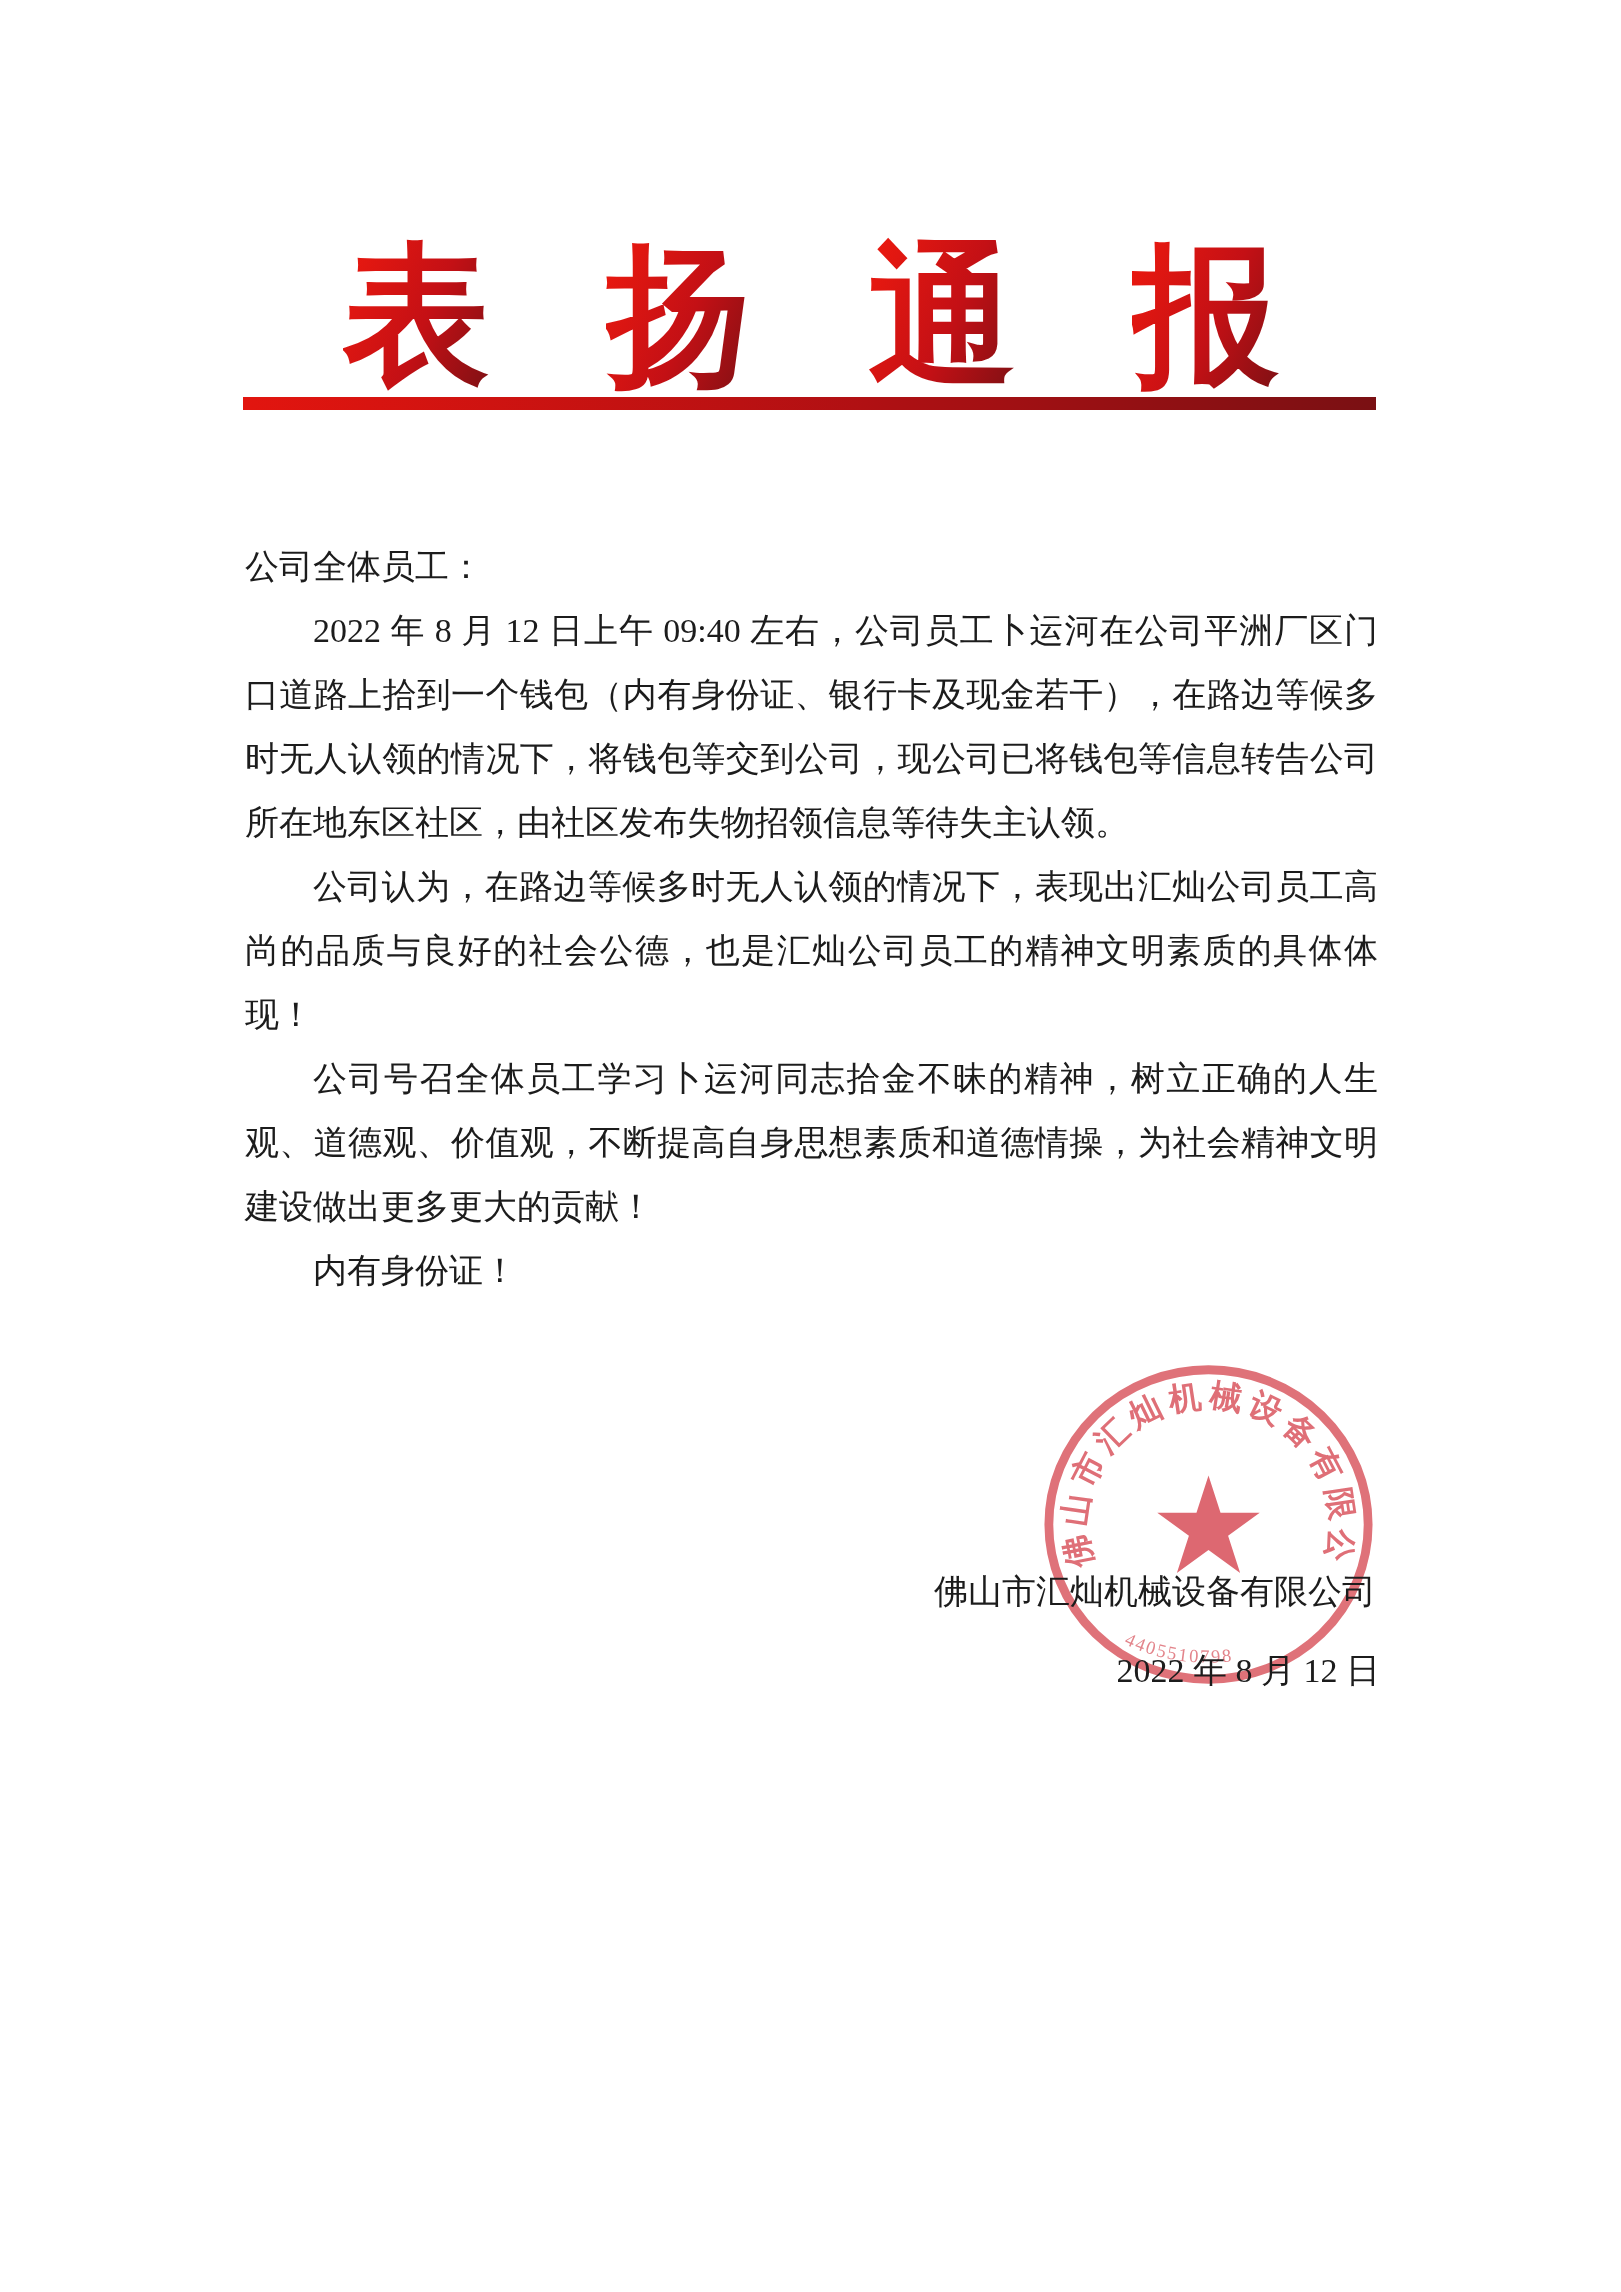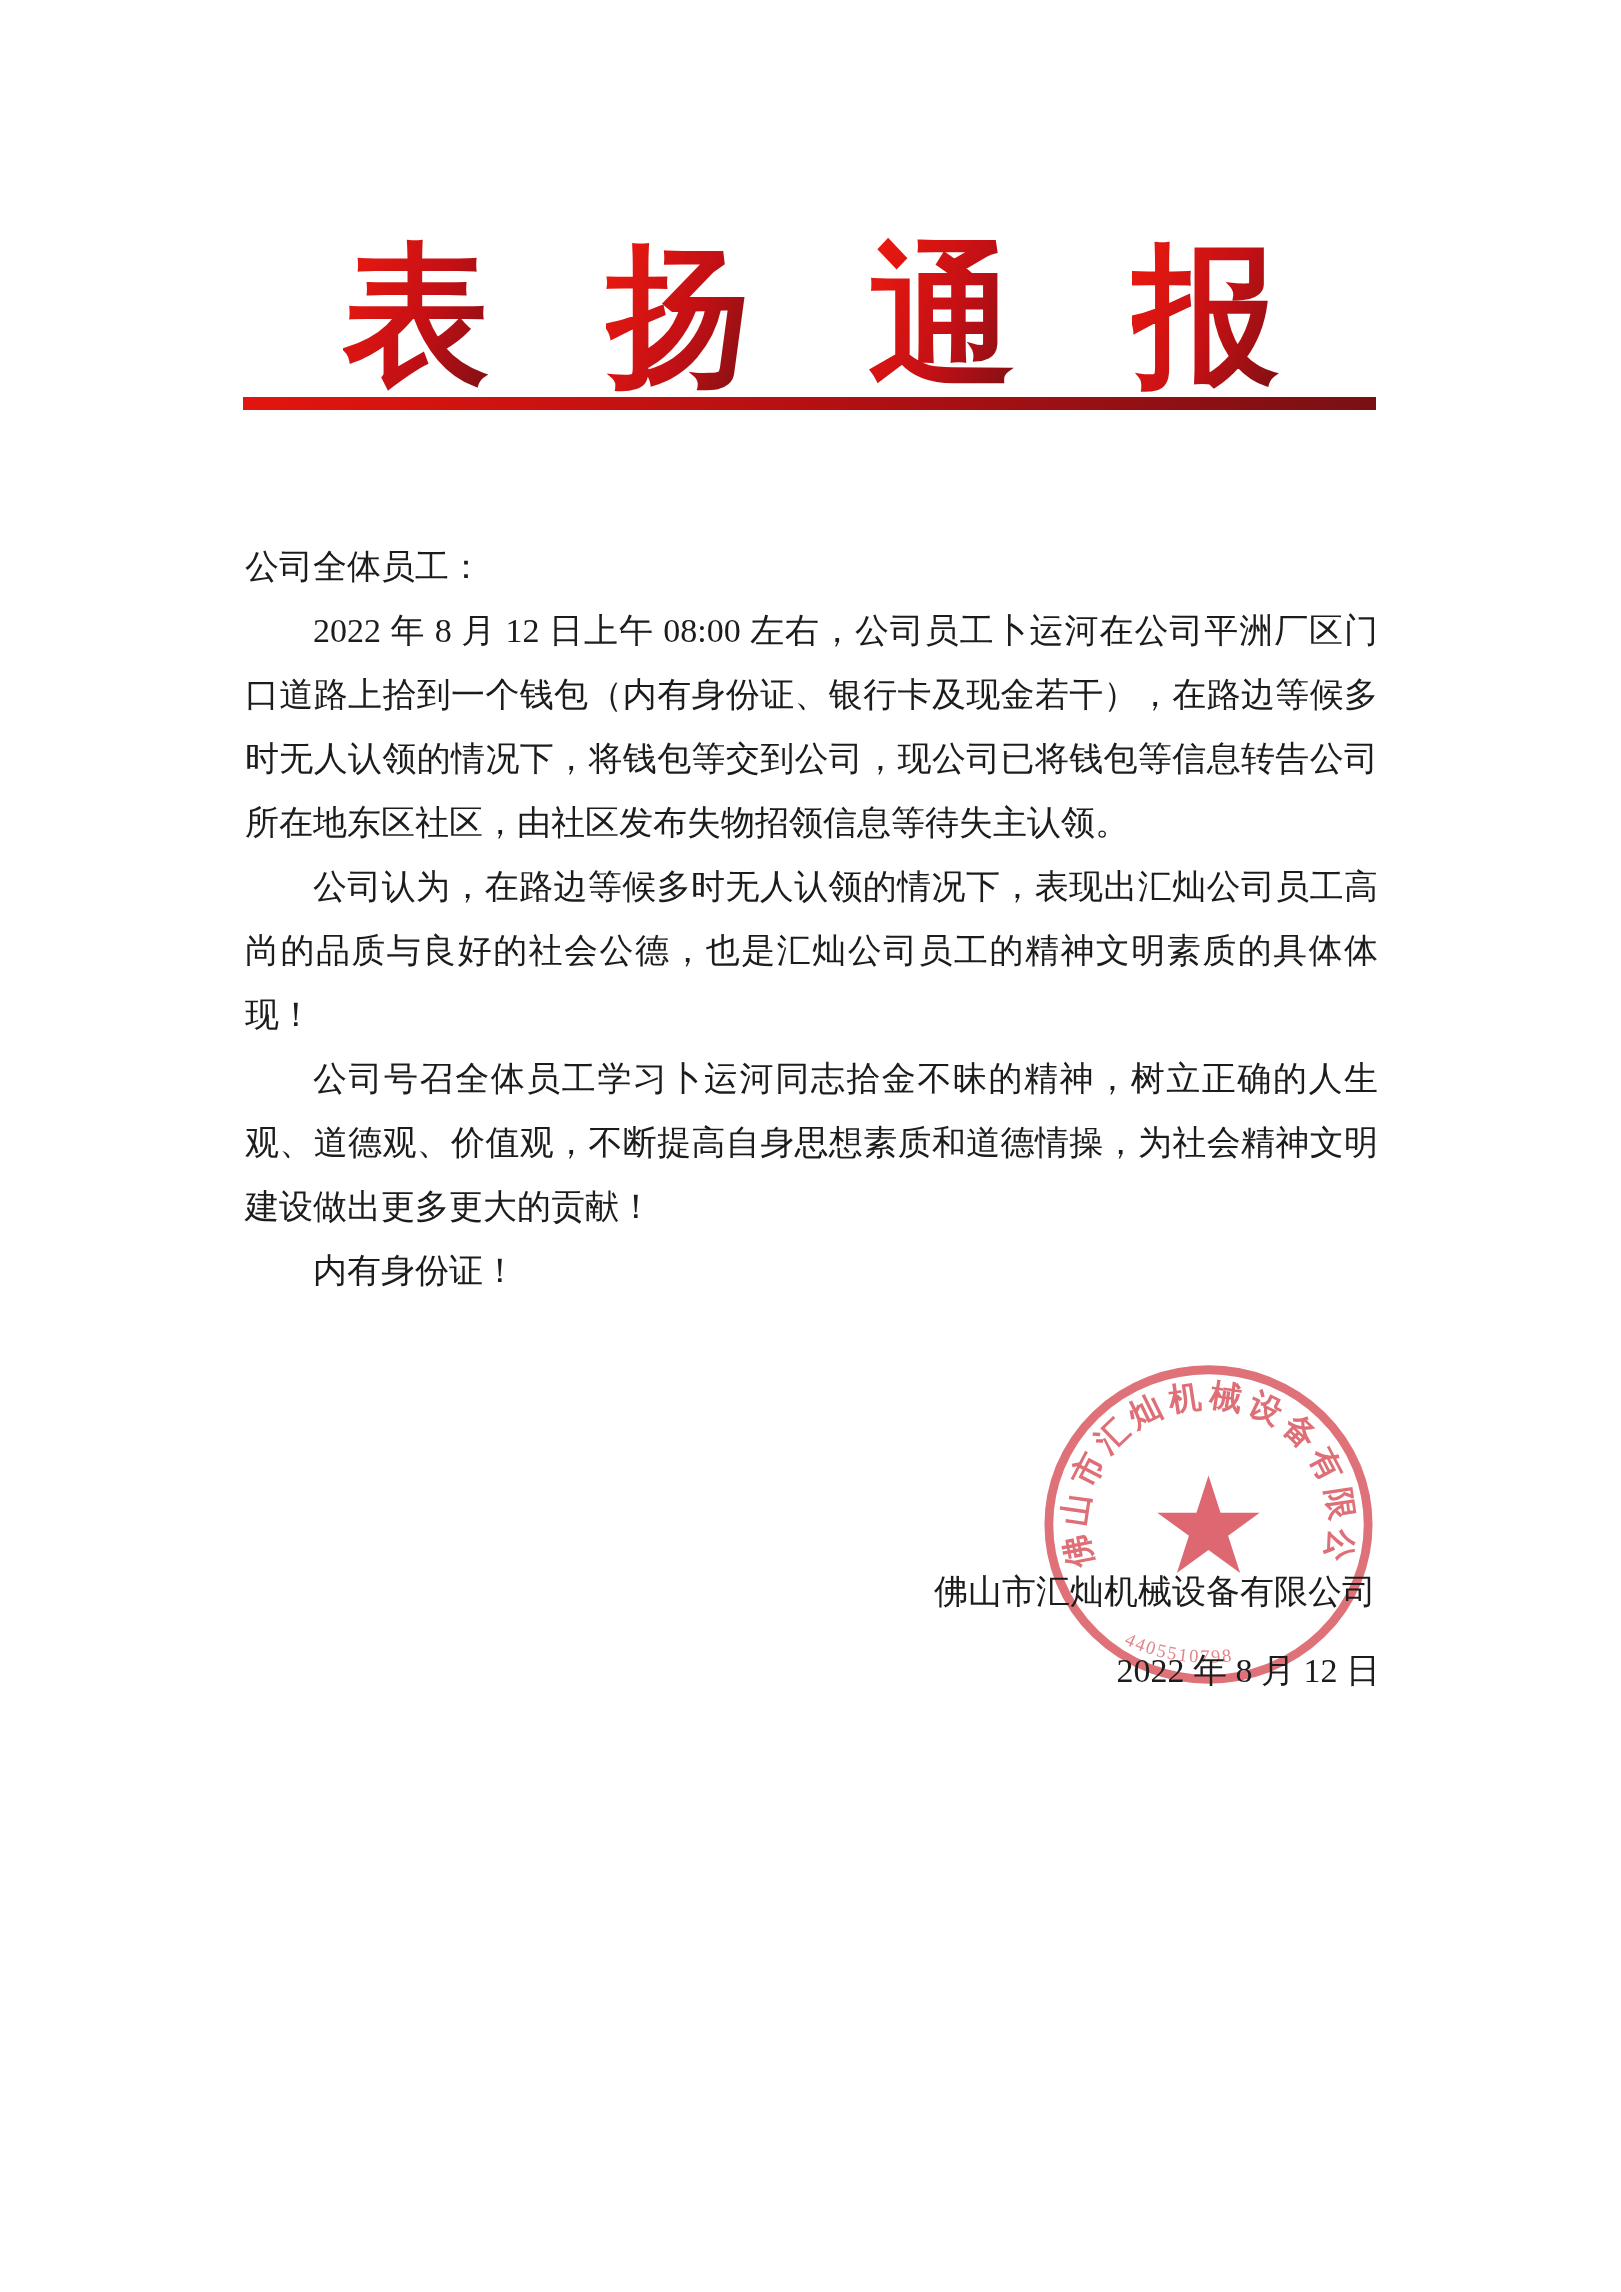--- a/index.html
+++ b/index.html
@@ -79,21 +79,21 @@
   <div class="title-block">
     <span class="title-char">表</span>
     <span class="title-char">扬</span>
     <span class="title-char">通</span>
     <span class="title-char">报</span>
   </div>
   <div class="title-rule"></div>
 
   <div class="body-text">
     <p class="no-indent">公司全体员工：</p>
-    <p>2022 年 8 月 12 日上午 08:00 左右，公司员工卜运河在公司平洲厂区门口道路上拾到一个钱包（内有身份证、银行卡及现金若干），在路边等候多时无人认领的情况下，将钱包等交到公司，现公司已将钱包等信息转告公司所在地东区社区，由社区发布失物招领信息等待失主认领。</p>
+    <p>2022 年 8 月 12 日上午 09:40 左右，公司员工卜运河在公司平洲厂区门口道路上拾到一个钱包（内有身份证、银行卡及现金若干），在路边等候多时无人认领的情况下，将钱包等交到公司，现公司已将钱包等信息转告公司所在地东区社区，由社区发布失物招领信息等待失主认领。</p>
     <p>公司认为，在路边等候多时无人认领的情况下，表现出汇灿公司员工高尚的品质与良好的社会公德，也是汇灿公司员工的精神文明素质的具体体现！</p>
     <p>公司号召全体员工学习卜运河同志拾金不昧的精神，树立正确的人生观、道德观、价值观，不断提高自身思想素质和道德情操，为社会精神文明建设做出更多更大的贡献！</p>
     <p>内有身份证！</p>
   </div>
 
   <div class="seal">
     <svg viewBox="0 0 350 340" xmlns="http://www.w3.org/2000/svg">
       <defs>
         <path id="ringPath" d="M 57.5 211 A 125 120 0 1 1 292.5 211" fill="none"></path>
         <path id="serialPath" d="M 85 290 A 171 141 0 0 0 265 290" fill="none"></path>

